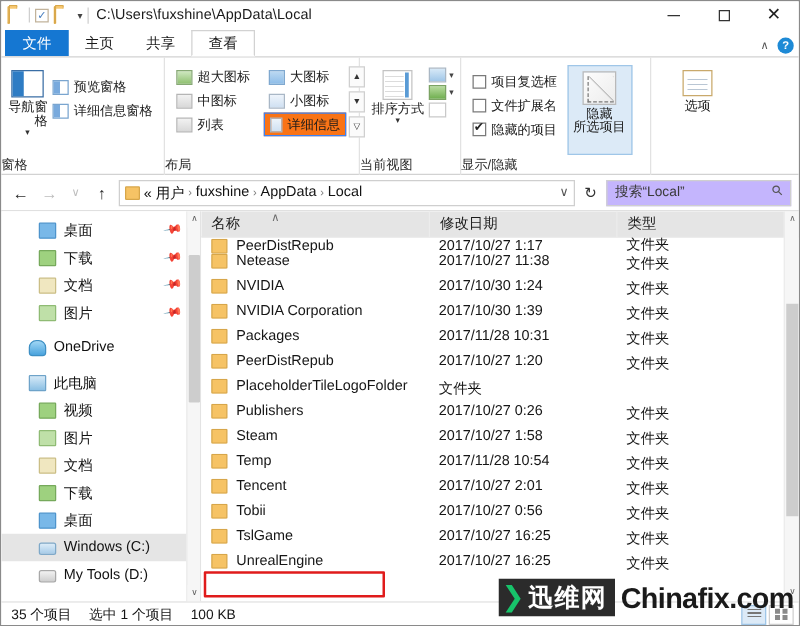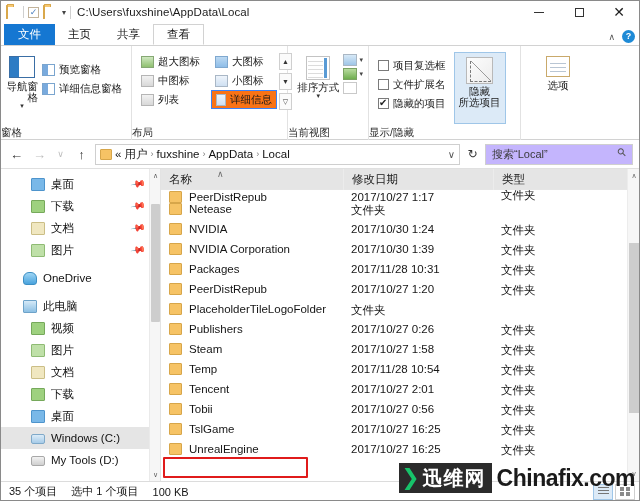--- a/index.html
+++ b/index.html
@@ -697,20 +697,21 @@
           </div>
           <div class="cell-date">2017/10/27 1:17</div>
           <div class="cell-type">文件夹</div>
         </div>
 
         <div class="row">
           <div class="cell-name">
             <span class="fic"></span>
             <span>Netease</span>
           </div>
+          <div class="cell-date">2017/10/27 11:38</div>
           <div class="cell-type">文件夹</div>
         </div>
 
         <div class="row">
           <div class="cell-name">
             <span class="fic"></span>
             <span>NVIDIA</span>
           </div>
           <div class="cell-date">2017/10/30 1:24</div>
           <div class="cell-type">文件夹</div>

